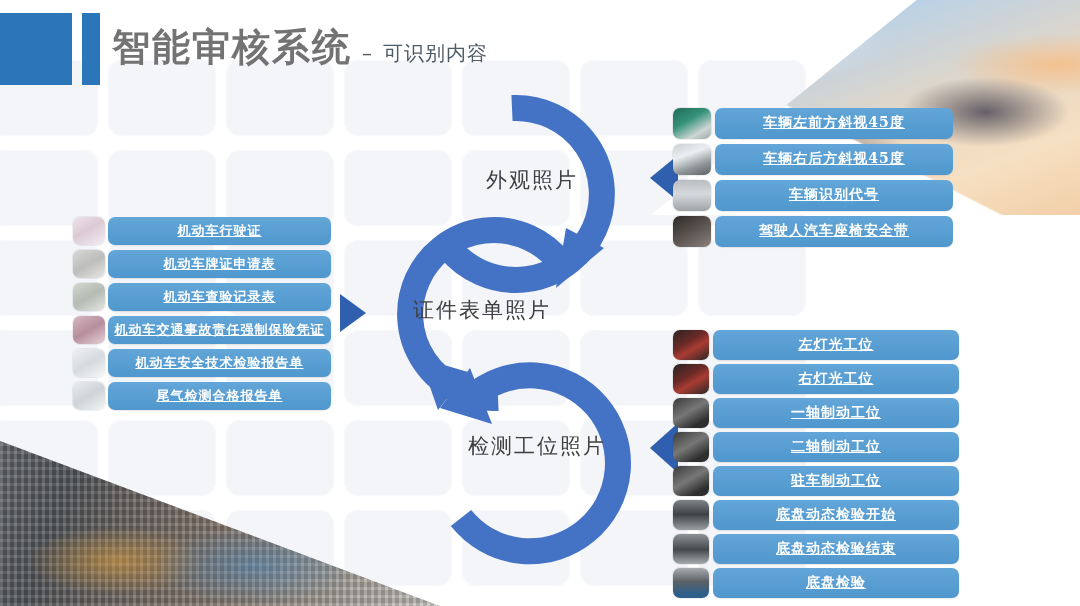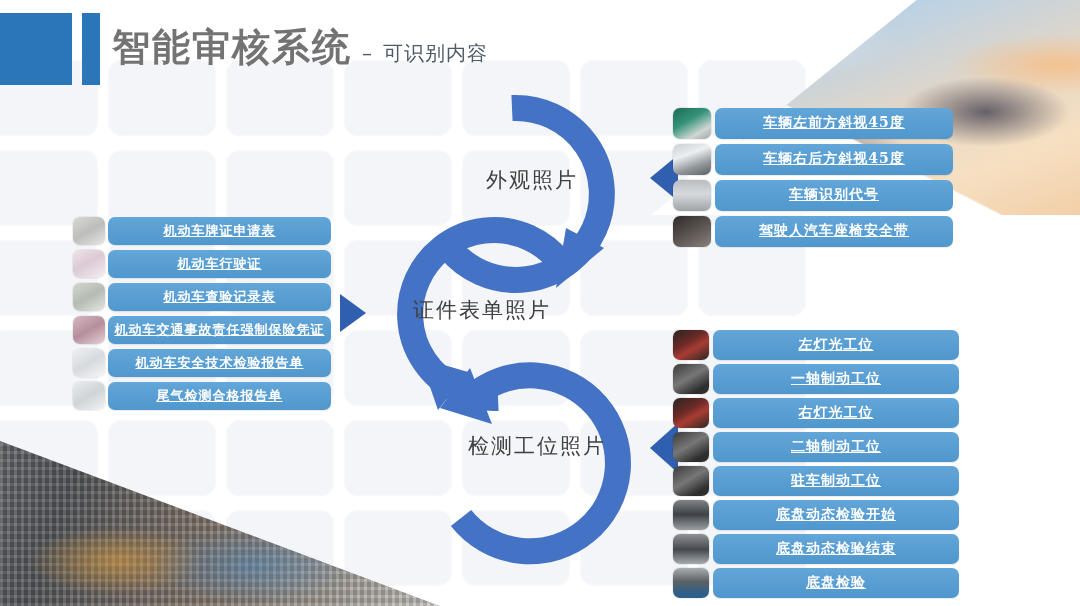--- a/index.html
+++ b/index.html
@@ -268,28 +268,28 @@
   <div class="ring-label" id="label-top">外观照片</div>
   <div class="ring-label" id="label-mid">证件表单照片</div>
   <div class="ring-label" id="label-bot">检测工位照片</div>
 
   <div class="tri" id="tri-left"></div>
   <div class="tri" id="tri-tr"></div>
   <div class="tri" id="tri-br"></div>
 
   <div class="list" id="list-left">
       <div class="row">
+        <div class="thumb t-doc1"></div>
+        <div class="pill">机动车行驶证</div>
+      </div>
+      <div class="row">
         <div class="thumb t-doc2"></div>
         <div class="pill">机动车牌证申请表</div>
       </div>
       <div class="row">
-        <div class="thumb t-doc1"></div>
-        <div class="pill">机动车行驶证</div>
-      </div>
-      <div class="row">
         <div class="thumb t-doc3"></div>
         <div class="pill">机动车查验记录表</div>
       </div>
       <div class="row">
         <div class="thumb t-doc4"></div>
         <div class="pill">机动车交通事故责任强制保险凭证</div>
       </div>
       <div class="row">
         <div class="thumb t-doc5"></div>
         <div class="pill">机动车安全技术检验报告单</div>
@@ -316,28 +316,28 @@
         <div class="thumb t-belt"></div>
         <div class="pill">驾驶人汽车座椅安全带</div>
       </div>
     </div>
   <div class="list" id="list-br">
       <div class="row">
         <div class="thumb t-lamp"></div>
         <div class="pill">左灯光工位</div>
       </div>
       <div class="row">
+        <div class="thumb t-lamp"></div>
+        <div class="pill">右灯光工位</div>
+      </div>
+      <div class="row">
         <div class="thumb t-brake"></div>
         <div class="pill">一轴制动工位</div>
       </div>
       <div class="row">
-        <div class="thumb t-lamp"></div>
-        <div class="pill">右灯光工位</div>
-      </div>
-      <div class="row">
         <div class="thumb t-brake"></div>
         <div class="pill">二轴制动工位</div>
       </div>
       <div class="row">
         <div class="thumb t-brake"></div>
         <div class="pill">驻车制动工位</div>
       </div>
       <div class="row">
         <div class="thumb t-chassis"></div>
         <div class="pill">底盘动态检验开始</div>

